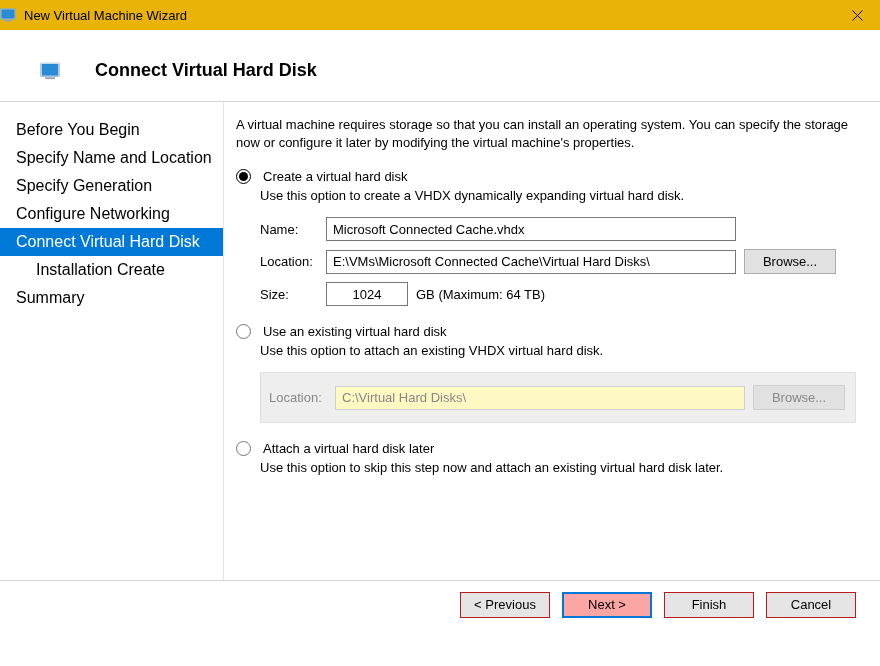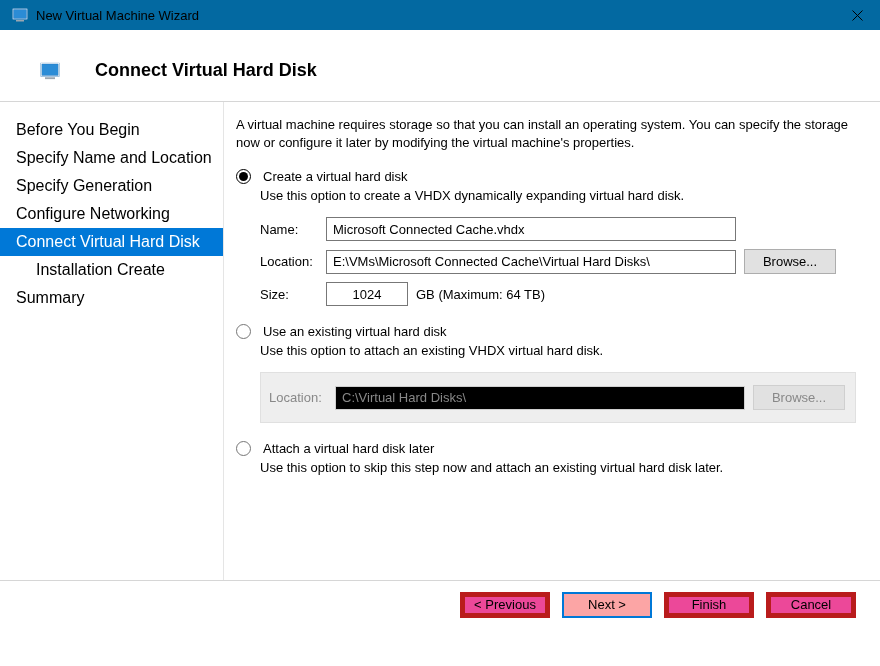--- a/index.html
+++ b/index.html
@@ -9,22 +9,22 @@
       color: #000;
       background: #fff;
       width: 880px;
       height: 666px;
       overflow: hidden;
     }
     .titlebar {
       height: 30px;
       display: flex;
       align-items: center;
-      padding: 0 12px;
-      background: #0369a1;
+      padding: 0 0;
+      background: #eab308;
       position: relative;
     }
     .titlebar .app-icon {
       width: 16px; height: 16px;
       margin-right: 8px;
       display: inline-flex;
     }
     .titlebar .title-text {
       font-size: 13px;
     }
@@ -139,42 +139,42 @@
       padding: 12px 8px;
       margin-left: 24px;
       margin-bottom: 18px;
     }
     .disabled-block .lbl,
     .disabled-block input,
     .disabled-block button {
       color: #888;
     }
     .disabled-block input.txt {
-      background: #000000;
+      background: #fef9c3;
       border: 1px solid #cfcfcf;
     }
     .disabled-block .browse-btn {
       background: #e1e1e1;
       border: 1px solid #cfcfcf;
       color: #888;
     }
     .footer {
       height: 48px;
       border-top: 1px solid #d6d6d6;
       display: flex;
       align-items: center;
       justify-content: flex-end;
       padding: 0 24px;
       gap: 12px;
     }
     .footer button {
       width: 90px;
       height: 26px;
-      background: #ec4899;
-      border: 5px solid #b91c1c;
+      background: #e5e5e5;
+      border: 1px solid #b91c1c;
       font-family: inherit;
       font-size: 13px;
     }
     .footer button.primary {
       border: 2px solid #0078d7;
       background: #fca5a5;
     }
   </style>
 </head>
 <body>

